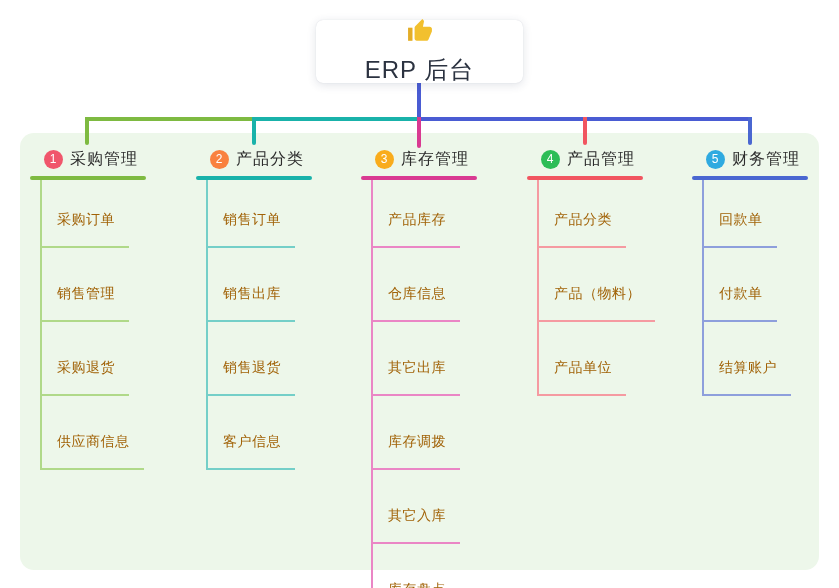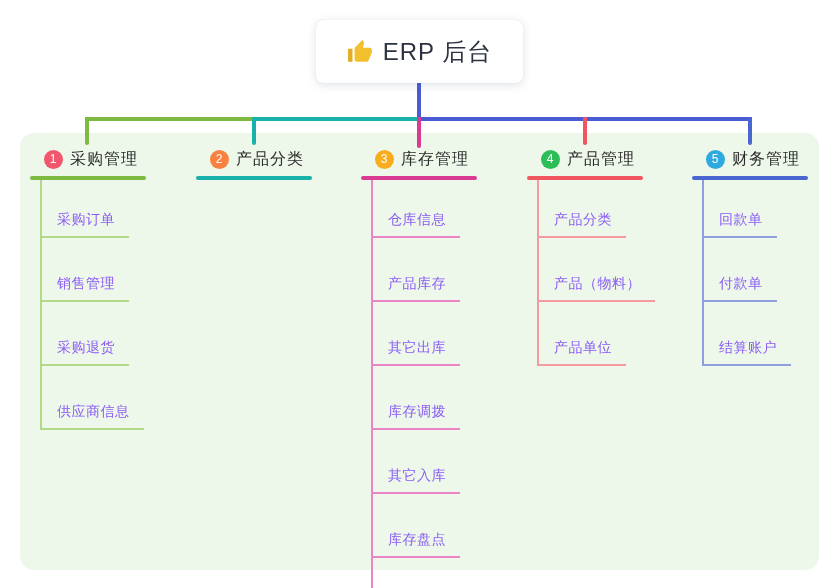--- a/index.html
+++ b/index.html
@@ -9,21 +9,21 @@
   }
   .panel{
     position:absolute;left:20px;top:133px;width:799px;height:437px;
     background:#edf7ea;border-radius:14px;
   }
   .root-node{
     position:absolute;left:316px;top:20px;width:207px;height:63px;
     background:#fff;border-radius:7px;
     box-shadow:0 2px 10px rgba(40,60,90,.14),0 0 1px rgba(40,60,90,.18);
     display:flex;align-items:center;justify-content:center;gap:10px;
-    font-size:24px;font-weight:500;color:#2b3240;letter-spacing:1px;
+    font-size:24px;font-weight:500;color:#2b3240;letter-spacing:1px;flex-direction:column;
   }
   .thumb-icon{width:26px;height:26px;display:inline-block;}
   .line{position:absolute;}
   .trunk{left:417px;top:82px;width:4px;height:36px;}
   .bus{top:117px;height:4px;}
   .bus1{left:86px;width:166px;}
   .bus2{left:252px;width:167px;}
   .bus3{left:417px;width:335px;border-radius:0 3px 3px 0;}
   .drop{top:117px;width:4px;height:28px;border-radius:0 0 2px 2px;}
   .drop1{left:85px;}
@@ -42,23 +42,23 @@
     color:#fff;font-size:12px;line-height:19px;text-align:center;font-weight:500;
   }
   .branch-underline{height:4px;width:116px;margin-top:6px;border-radius:2px;background:var(--accent,#999);}
   .children{position:relative;}
   .children::before{
     content:'';position:absolute;left:10px;top:0;bottom:0;width:2px;
     background:var(--child,#ccc);
   }
   .child{
     height:55px;display:flex;align-items:flex-end;width:max-content;
-    margin-left:10px;padding:0 14px 7px 17px;
+    margin-left:10px;padding:0 14px 17px 17px;
     border-bottom:2px solid var(--child,#ccc);
-    font-size:14px;color:#8b5cf6;letter-spacing:.5px;white-space:nowrap;
+    font-size:14px;color:#a16207;letter-spacing:.5px;white-space:nowrap;
   }
   .children .child:first-child{height:49px;}
 </style>
 </head>
 <body>
 
 <div class="canvas">
 
   <div class="panel"></div>
 
@@ -95,31 +95,37 @@
       <div class="child">供应商信息</div>
     </div>
   </div>
 
   <div class="branch b2" style="--accent: #19b2aa; --child: #74cfc8; --badge: #f9813f;">
     <div class="branch-title">
       <span class="badge">2</span>
       <span>产品分类</span>
     </div>
     <div class="branch-underline"></div>
+    <div class="children">
+      <div class="child">销售订单</div>
+      <div class="child">销售出库</div>
+      <div class="child">销售退货</div>
+      <div class="child">客户信息</div>
+    </div>
   </div>
 
   <div class="branch b3" style="--accent: #d93a92; --child: #ea86c5; --badge: #f9ac1c;">
     <div class="branch-title">
       <span class="badge">3</span>
       <span>库存管理</span>
     </div>
     <div class="branch-underline"></div>
     <div class="children">
+      <div class="child">产品库存</div>
       <div class="child">仓库信息</div>
-      <div class="child">产品库存</div>
       <div class="child">其它出库</div>
       <div class="child">库存调拨</div>
       <div class="child">其它入库</div>
       <div class="child">库存盘点</div>
       <div class="child">出库库明细</div>
     </div>
   </div>
 
   <div class="branch b4" style="--accent: #f15560; --child: #f59aa1; --badge: #2dbd57;">
     <div class="branch-title">

